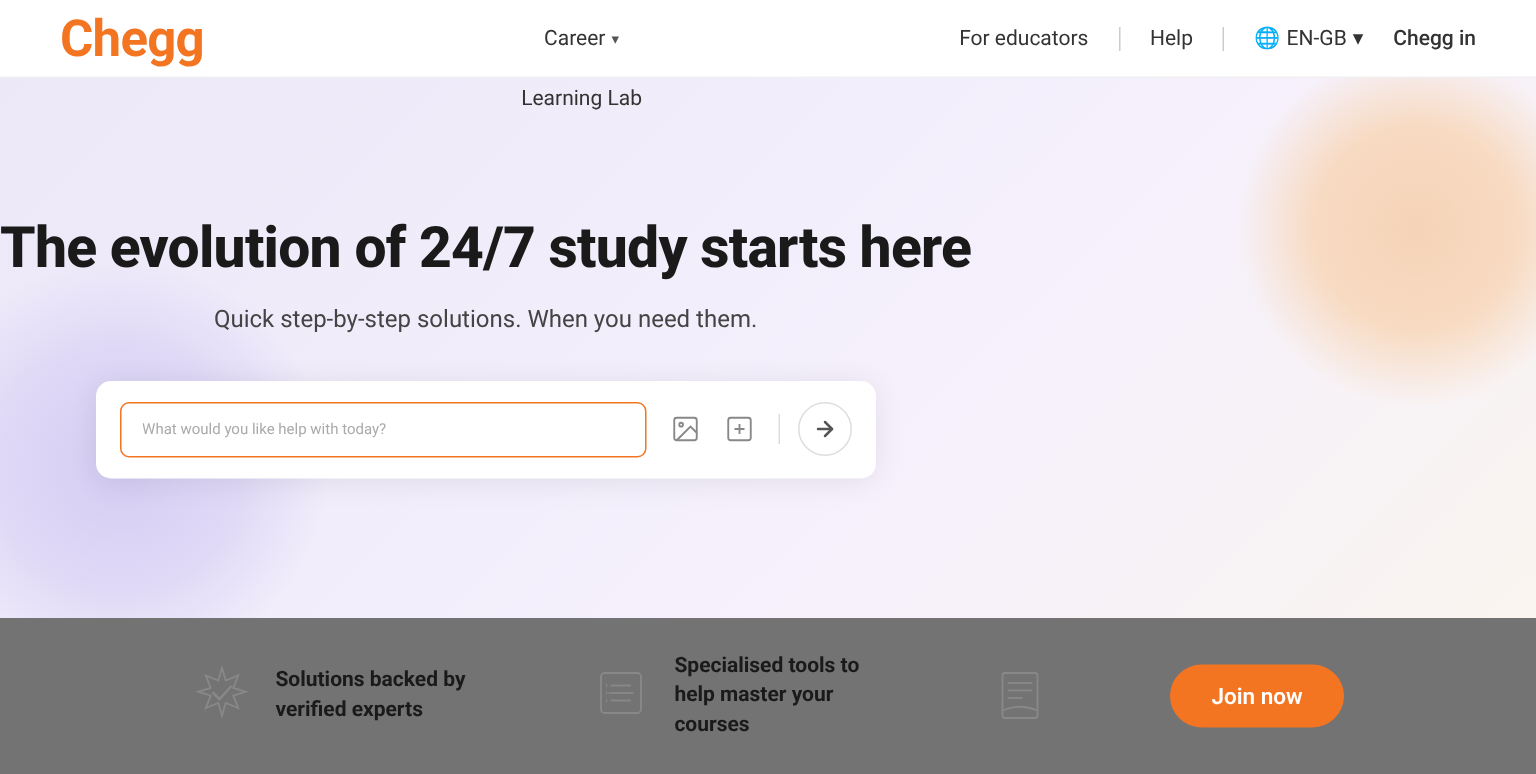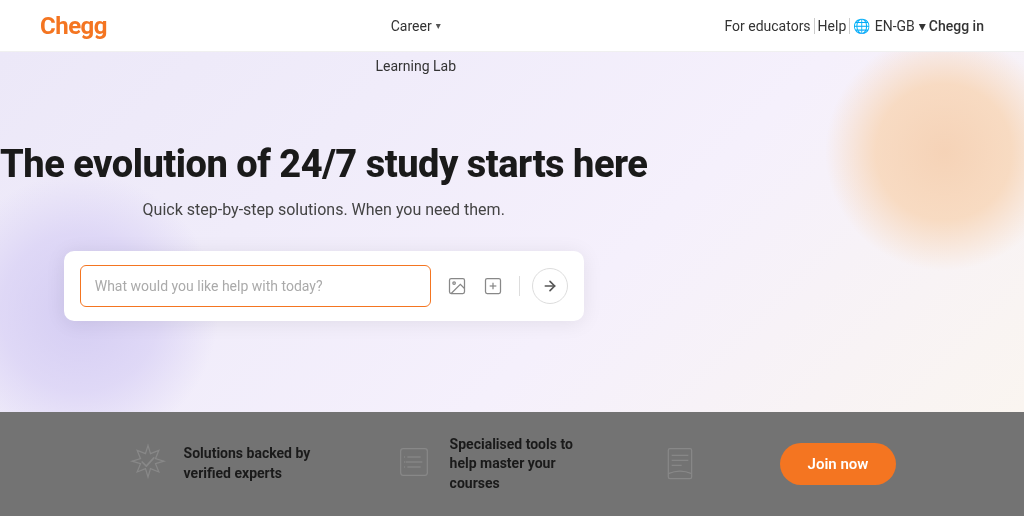--- a/index.html
+++ b/index.html
@@ -19,21 +19,21 @@
       justify-content: space-between;
       padding: 0 40px;
       height: 52px;
       background: #fff;
       border-bottom: 1px solid #f0f0f0;
       position: relative;
       z-index: 10;
     }
 
     .navbar-logo {
-      font-size: 24px;
+      font-size: 34px;
       font-weight: 700;
       color: #f47521;
       letter-spacing: -0.5px;
     }
 
     .navbar-center {
       display: flex;
       align-items: center;
       gap: 24px;
       flex-direction: column;
@@ -50,21 +50,21 @@
     }
 
     .nav-item .chevron {
       font-size: 10px;
       color: #555;
     }
 
     .navbar-right {
       display: flex;
       align-items: center;
-      gap: 3px;
+      gap: 20px;
       font-size: 14px;
       color: #333;
     }
 
     .navbar-right .divider {
       width: 1px;
       height: 16px;
       background: #ccc;
     }
 
@@ -161,21 +161,21 @@
       gap: 12px;
       box-shadow: 0 2px 20px rgba(0,0,0,0.08);
       width: 520px;
     }
 
     .search-input {
       flex: 1;
       border: 1.5px solid #f47521;
       border-radius: 6px;
       padding: 12px 14px;
-      font-size: 14px;
+      font-size: 10px;
       color: #555;
       outline: none;
       font-family: inherit;
     }
 
     .search-input::placeholder {
       color: #aaa;
     }
 
     .search-icons {

